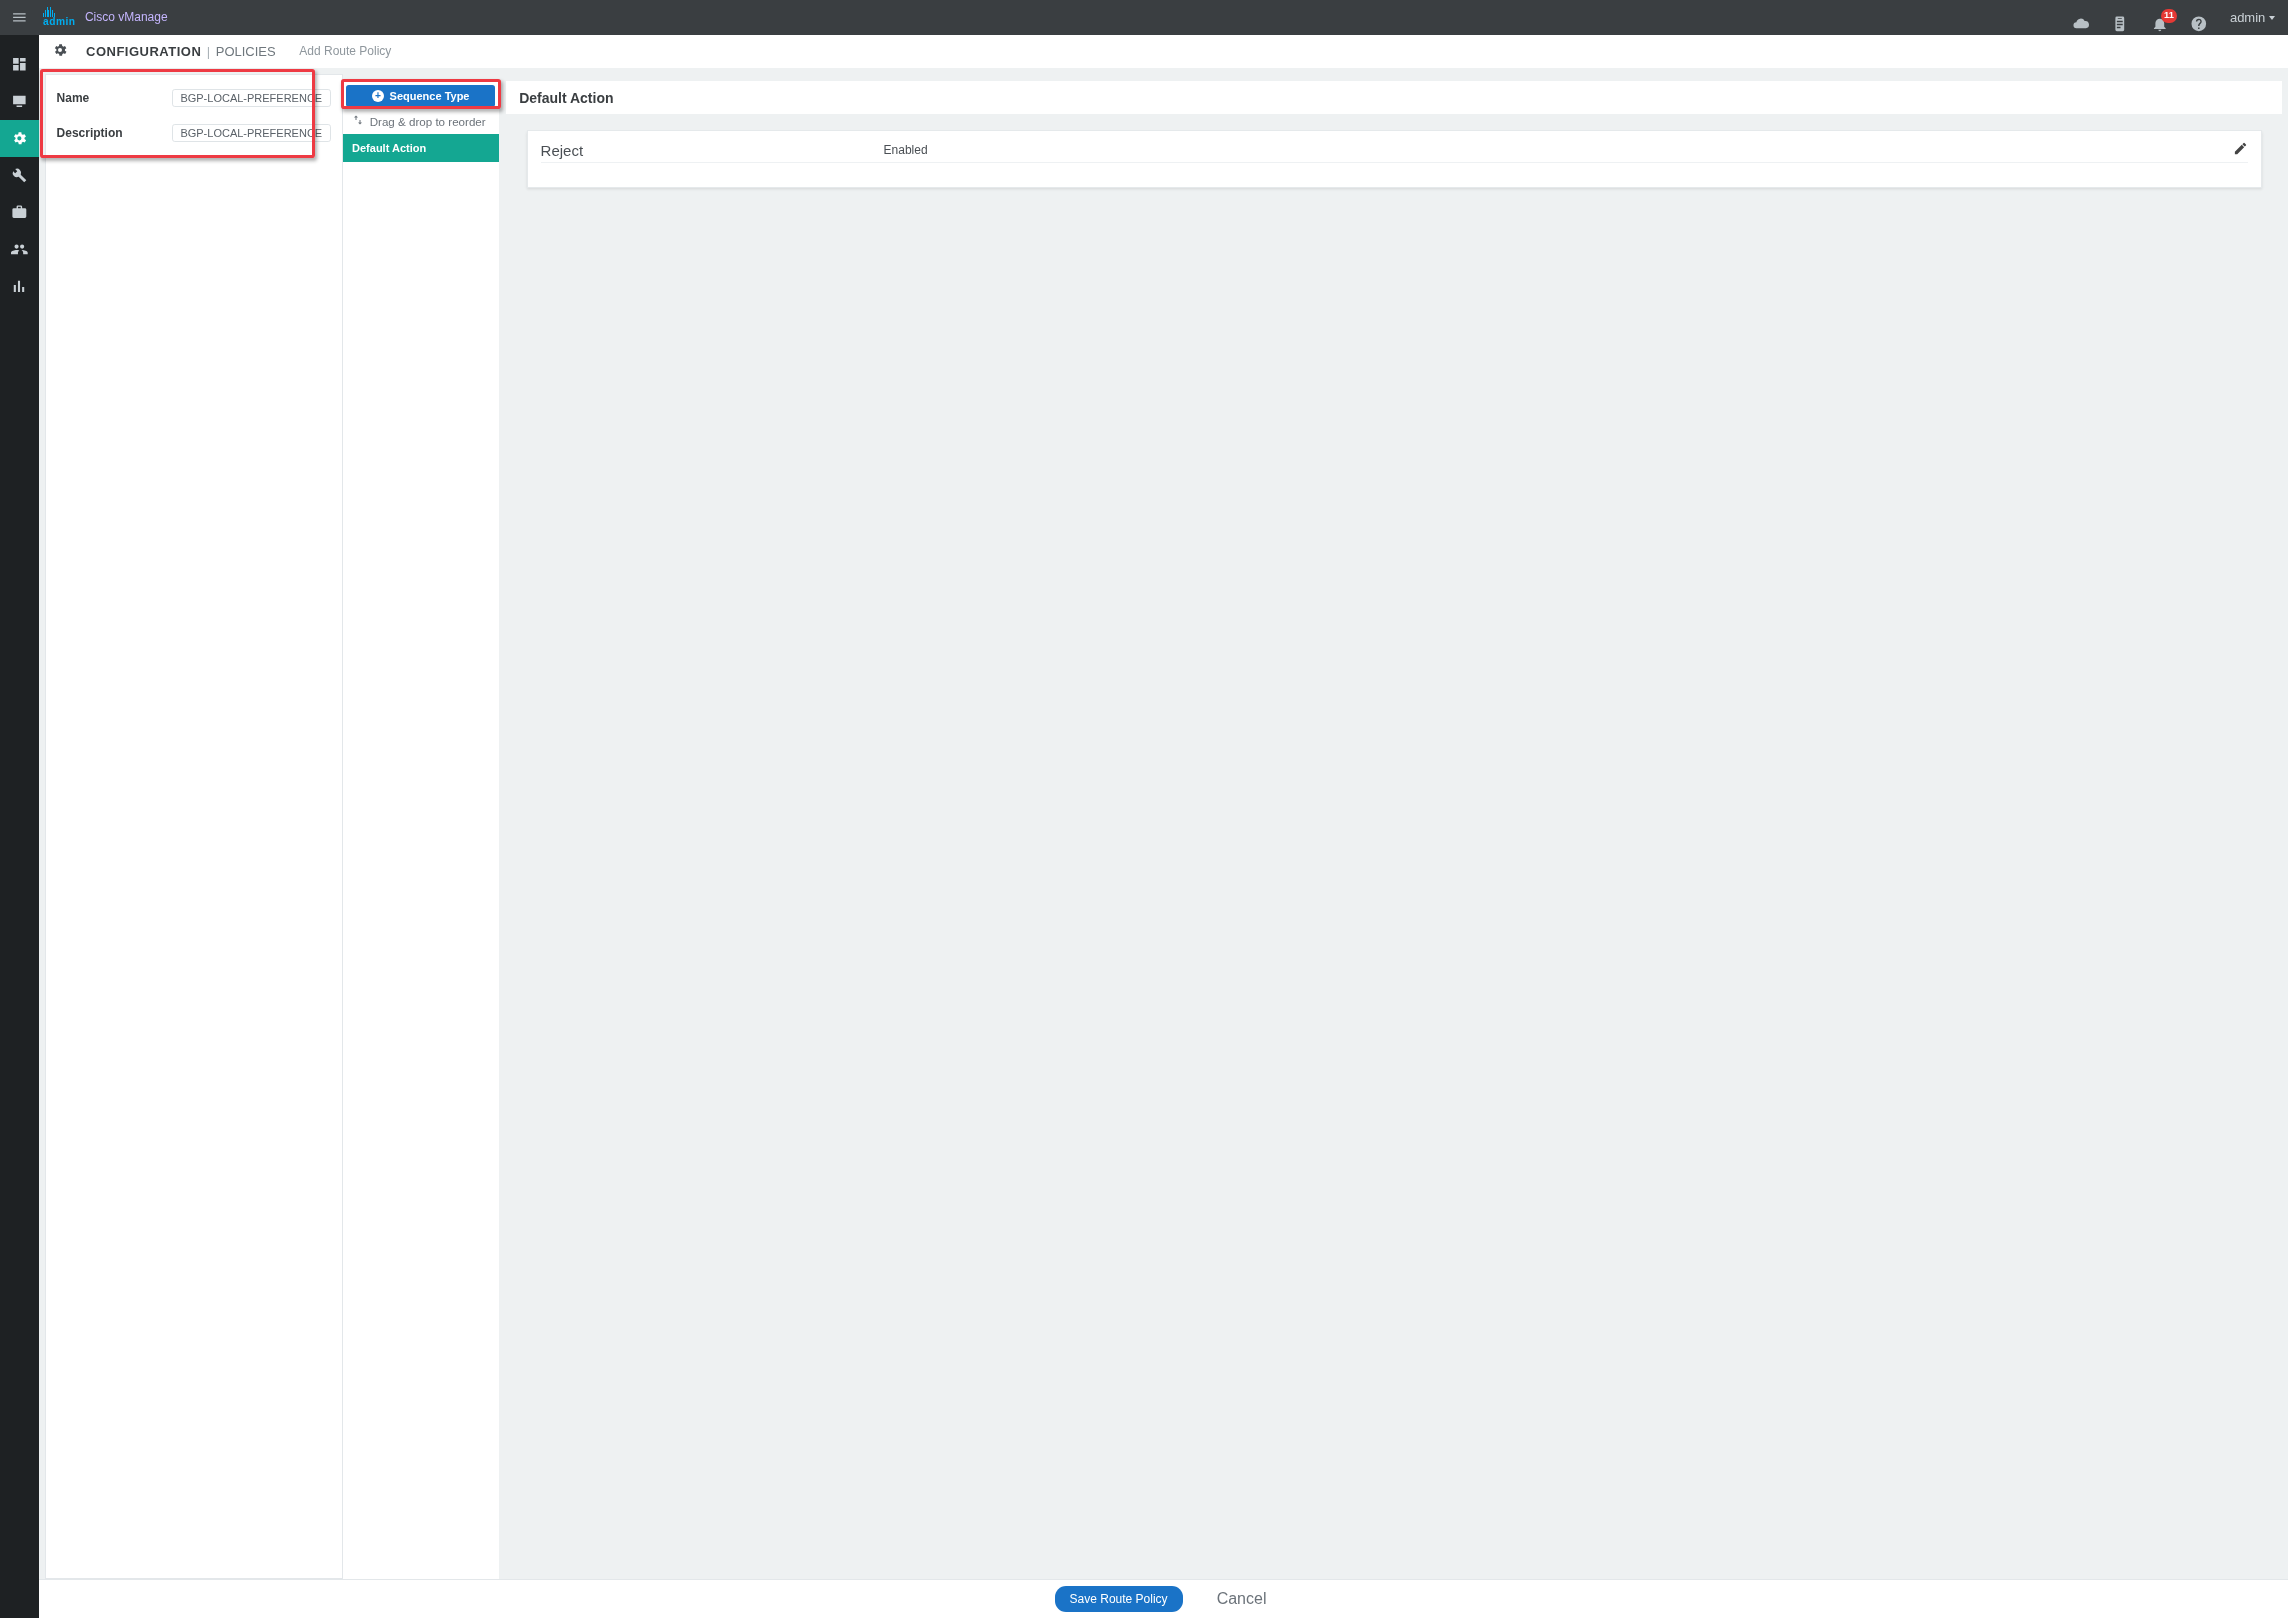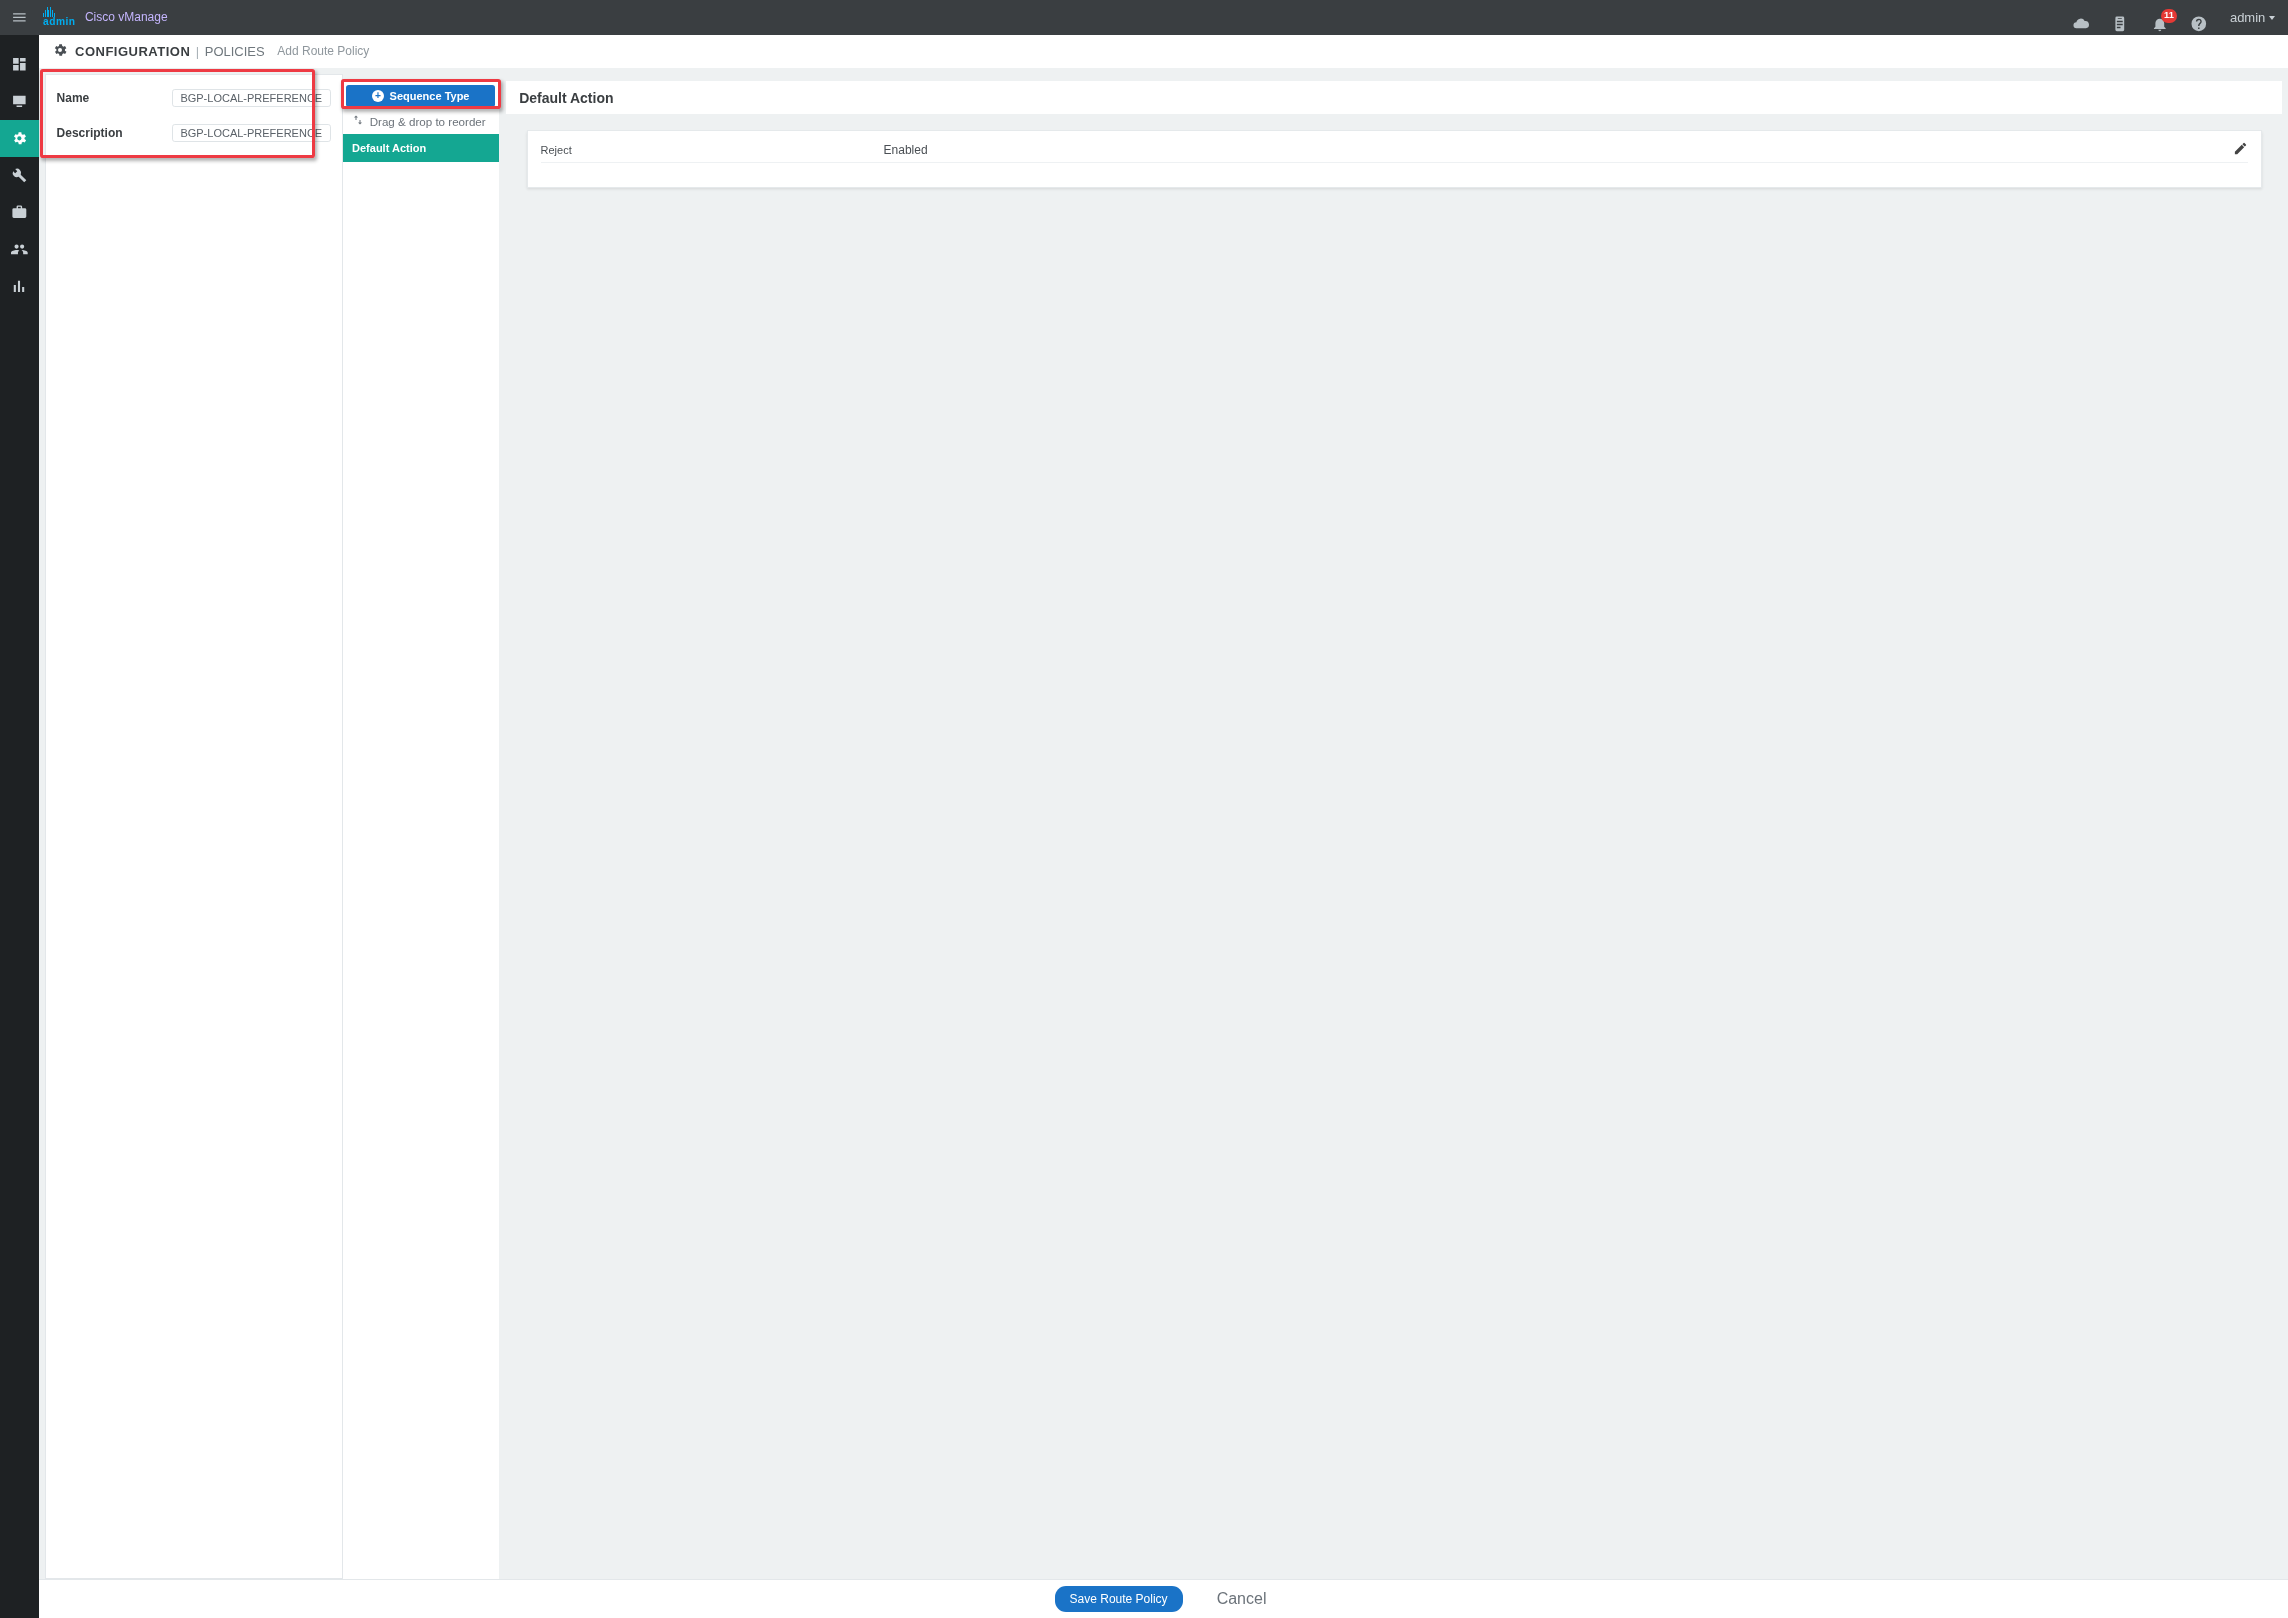--- a/index.html
+++ b/index.html
@@ -36,21 +36,21 @@
   .caret{width:0;height:0;border-left:3.7px solid transparent;border-right:3.7px solid transparent;border-top:4.6px solid #c9d0d5;}
   
   .shell{flex:1;display:flex;min-height:0;}
   .sidebar{width:39px;background:var(--sidebar-bg);display:flex;flex-direction:column;padding-top:11px;}
   .sb-item{width:39px;height:37px;display:flex;align-items:center;justify-content:center;cursor:pointer;}
   .sb-item svg{width:16.7px;height:16.7px;fill:#c9d0d5;}
   .sb-item.active{background:var(--teal);}
   .sb-item.active svg{fill:#fff;}
   
   .main{flex:1;display:flex;flex-direction:column;min-width:0;}
-  .crumb-bar{height:33px;display:flex;align-items:center;padding:0 13px;gap:7px;border-bottom:0.9px solid transparent;}
+  .crumb-bar{height:33px;display:flex;align-items:center;padding:0 13px;gap:18px;border-bottom:0.9px solid transparent;}
   .gear svg{width:16px;height:16px;fill:#4a4f54;}
   .crumb-primary{font-weight:700;letter-spacing:0.5px;color:#3a3e41;font-size:13px;}
   .crumb-sep{color:#a9b1b7;padding:0 1.9px;}
   .crumb-secondary{color:#6f777d;font-size:13px;}
   .crumb-tert{color:#8f979d;font-size:12px;margin-left:5.6px;}
   .content{flex:1;background:var(--grey-bg);padding:5.6px 5.6px 0 5.6px;display:flex;flex-direction:row;min-height:0;}
   
   .form-card{background:#fff;border:0.9px solid var(--grey-border);padding:5.6px 11px 7.4px;position:relative;}
   .form-row{display:flex;align-items:center;height:35px;gap:7.4px;}
   .form-label{width:108px;font-size:12px;font-weight:600;color:#3a3e41;}
@@ -64,21 +64,21 @@
   .seq-btn .plus{width:12px;height:12px;border-radius:50%;background:#fff;color:var(--blue);display:flex;align-items:center;justify-content:center;font-weight:900;font-size:10.2px;line-height:1;}
   .hl-seq{left:-1.9px;top:-1.9px;width:160px;height:30px;}
   .drag-hint{display:flex;align-items:center;gap:5.6px;padding:7.4px 7.4px 5.6px 9.3px;color:#6c737a;font-size:11.6px;}
   .drag-ic svg{width:12px;height:12px;fill:#6c737a;}
   .default-action-item{background:var(--teal);color:#fff;font-size:11px;font-weight:600;padding:8.3px 9.3px;}
   .right-panel{flex:1;background:#fff;display:flex;flex-direction:column;min-height:0;}
   .rp-header{padding:9.3px 13px 7.4px;font-size:14px;font-weight:700;color:#3a3e41;}
   .rp-body{flex:1;background:var(--grey-bg);padding:16.7px 20.4px;overflow:auto;min-height:0;}
   .da-card{background:#fff;border:0.9px solid #e5e9eb;box-shadow:0 1.9px 2.8px rgba(0,0,0,.10);padding:7.4px 13px 24px;}
   .da-row{display:flex;align-items:center;border-bottom:0.9px solid #eef1f3;height:24px;}
-  .da-k{width:343px;font-size:11px;color:#4a4f54;}
+  .da-k{width:343px;font-size:15px;color:#4a4f54;}
   .da-v{flex:1;font-size:12px;color:#4a4f54;}
   .pencil{cursor:pointer;}
   .pencil svg{width:15px;height:15px;fill:#444;}
   
   .rp-body::-webkit-scrollbar{width:9.3px;}
   .rp-body::-webkit-scrollbar-thumb{background:#c8cdd1;border-radius:4.6px;}
   
   .footer{height:39px;display:flex;align-items:center;justify-content:center;gap:28px;border-top:0.9px solid var(--grey-border);background:#fff;}
   .btn-primary{background:var(--blue);color:#fff;border:none;height:26px;padding:0 15px;border-radius:11px;font-size:12px;cursor:pointer;}
   .btn-link{background:none;border:none;color:#6c737a;font-size:16px;cursor:pointer;}

